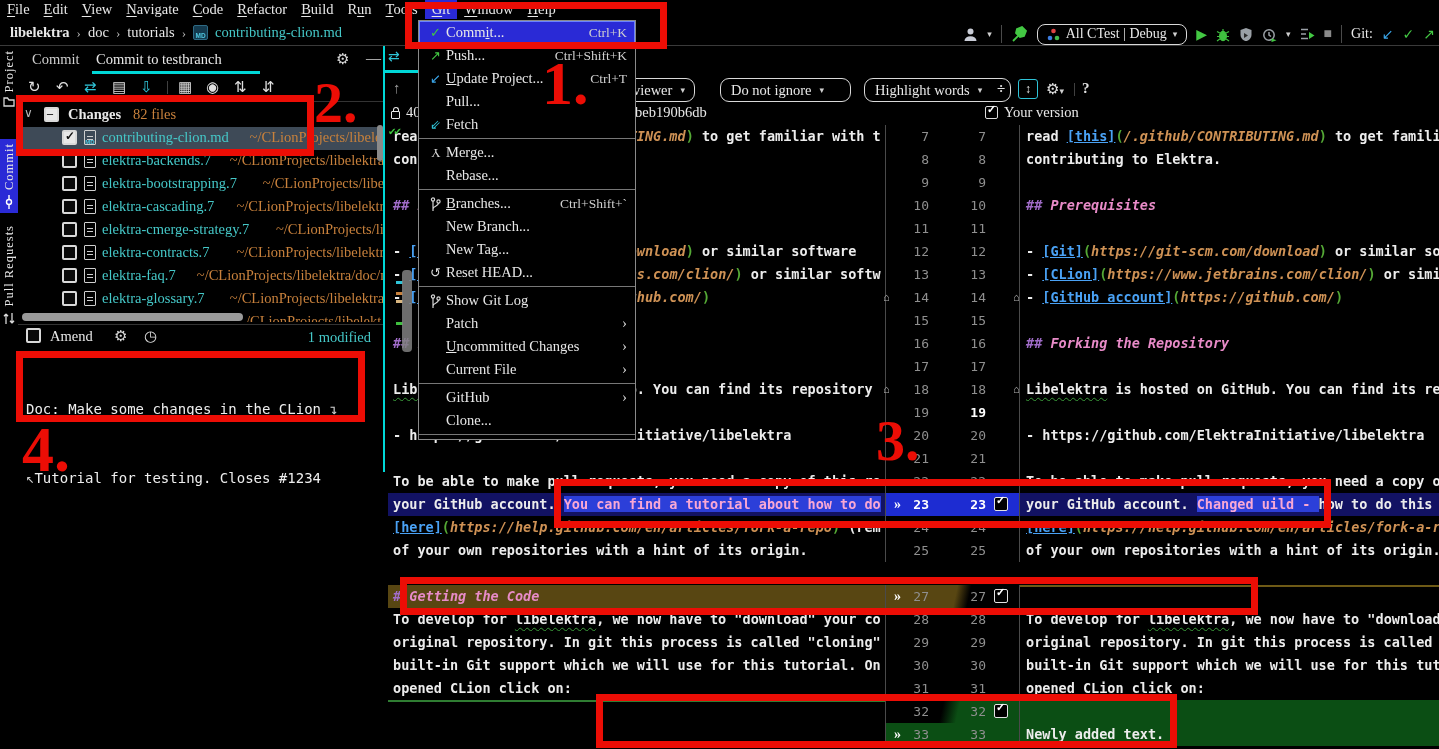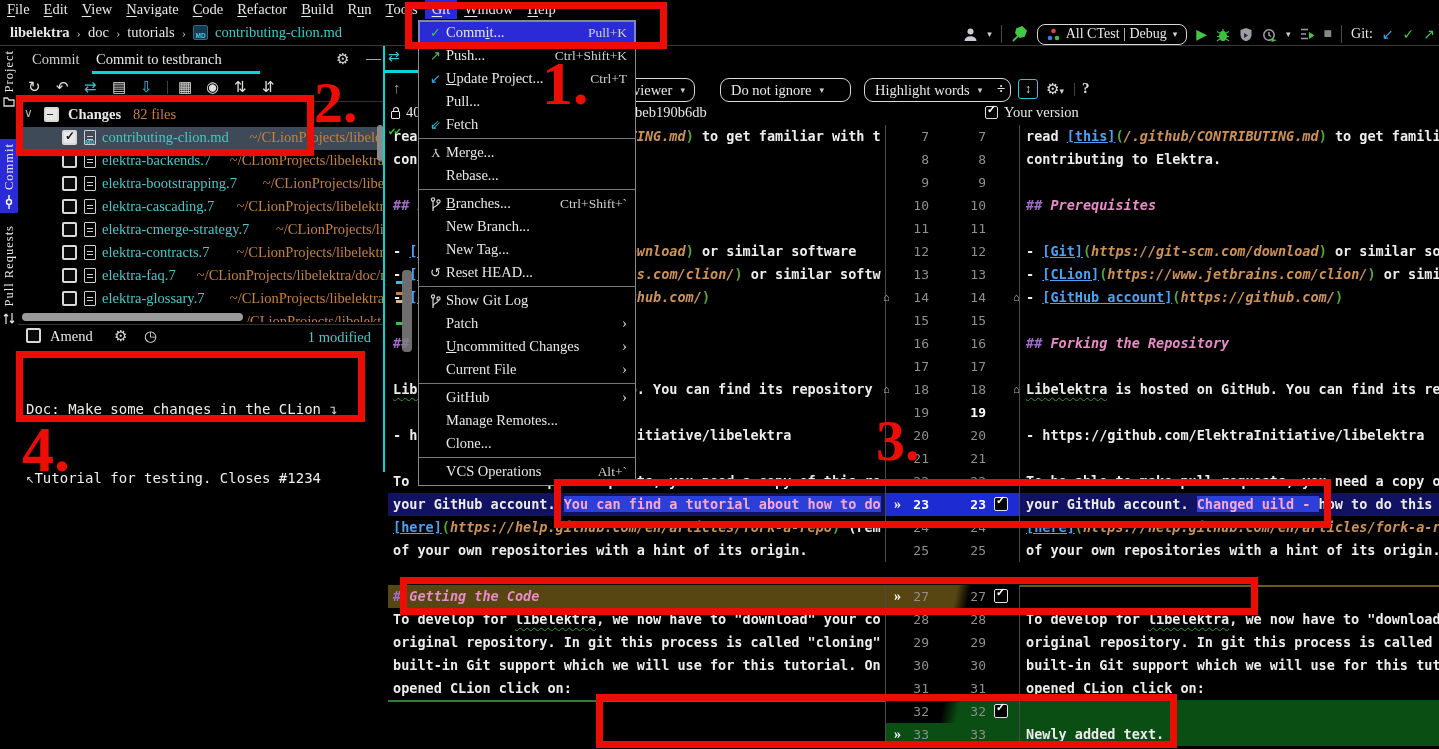--- a/index.html
+++ b/index.html
@@ -681,21 +681,21 @@
           </div>
           <div class="dr bg-add"><span class="seg-t">Newly added text.</span></div>
         </div>
       </div>
   </div>
 
   <div id="git-menu">
       <div class="mi mi-sel">
         <span class="mi-ico" style="color: rgb(67, 200, 67);">✓</span>
         <span class="mi-label">Comm<u>i</u>t...</span>
-        <span class="mi-sc">Pull+K</span>
+        <span class="mi-sc">Ctrl+K</span>
       </div>
       <div class="mi">
         <span class="mi-ico" style="color: rgb(67, 200, 67);">↗</span>
         <span class="mi-label">Push...</span>
         <span class="mi-sc">Ctrl+Shift+K</span>
       </div>
       <div class="mi">
         <span class="mi-ico" style="color: rgb(58, 165, 232);">↙</span>
         <span class="mi-label"><u>U</u>pdate Project...</span>
         <span class="mi-sc">Ctrl+T</span>
@@ -770,32 +770,23 @@
         <span class="mi-sub">›</span>
       </div>
       <div class="msep"></div>
       <div class="mi">
         <span class="mi-ico"></span>
         <span class="mi-label">GitHub</span>
         <span class="mi-sub">›</span>
       </div>
       <div class="mi">
         <span class="mi-ico"></span>
-        <span class="mi-label">Manage Remotes...</span>
-      </div>
-      <div class="mi">
-        <span class="mi-ico"></span>
         <span class="mi-label">Clone...</span>
       </div>
       <div class="msep"></div>
-      <div class="mi">
-        <span class="mi-ico"></span>
-        <span class="mi-label">VCS Operations</span>
-        <span class="mi-sc">Alt+`</span>
-      </div>
     </div>
 
   <div class="red-box" style="left:405px;top:2px;width:262px;height:47px"></div>
   <div class="red-num" style="left:542px;top:52px">1.</div>
   <div class="red-box" style="left:16px;top:95px;width:298px;height:61px"></div>
   <div class="red-num" style="left:314px;top:74px;font-size:58px">2.</div>
   <div class="red-num" style="left:876px;top:412px;font-size:58px">3.</div>
   <div class="red-box" style="left:554px;top:479px;width:777px;height:49px"></div>
   <div class="red-box" style="left:400px;top:577px;width:858px;height:38px"></div>
   <div class="red-box" style="left:596px;top:694px;width:581px;height:54px"></div>

